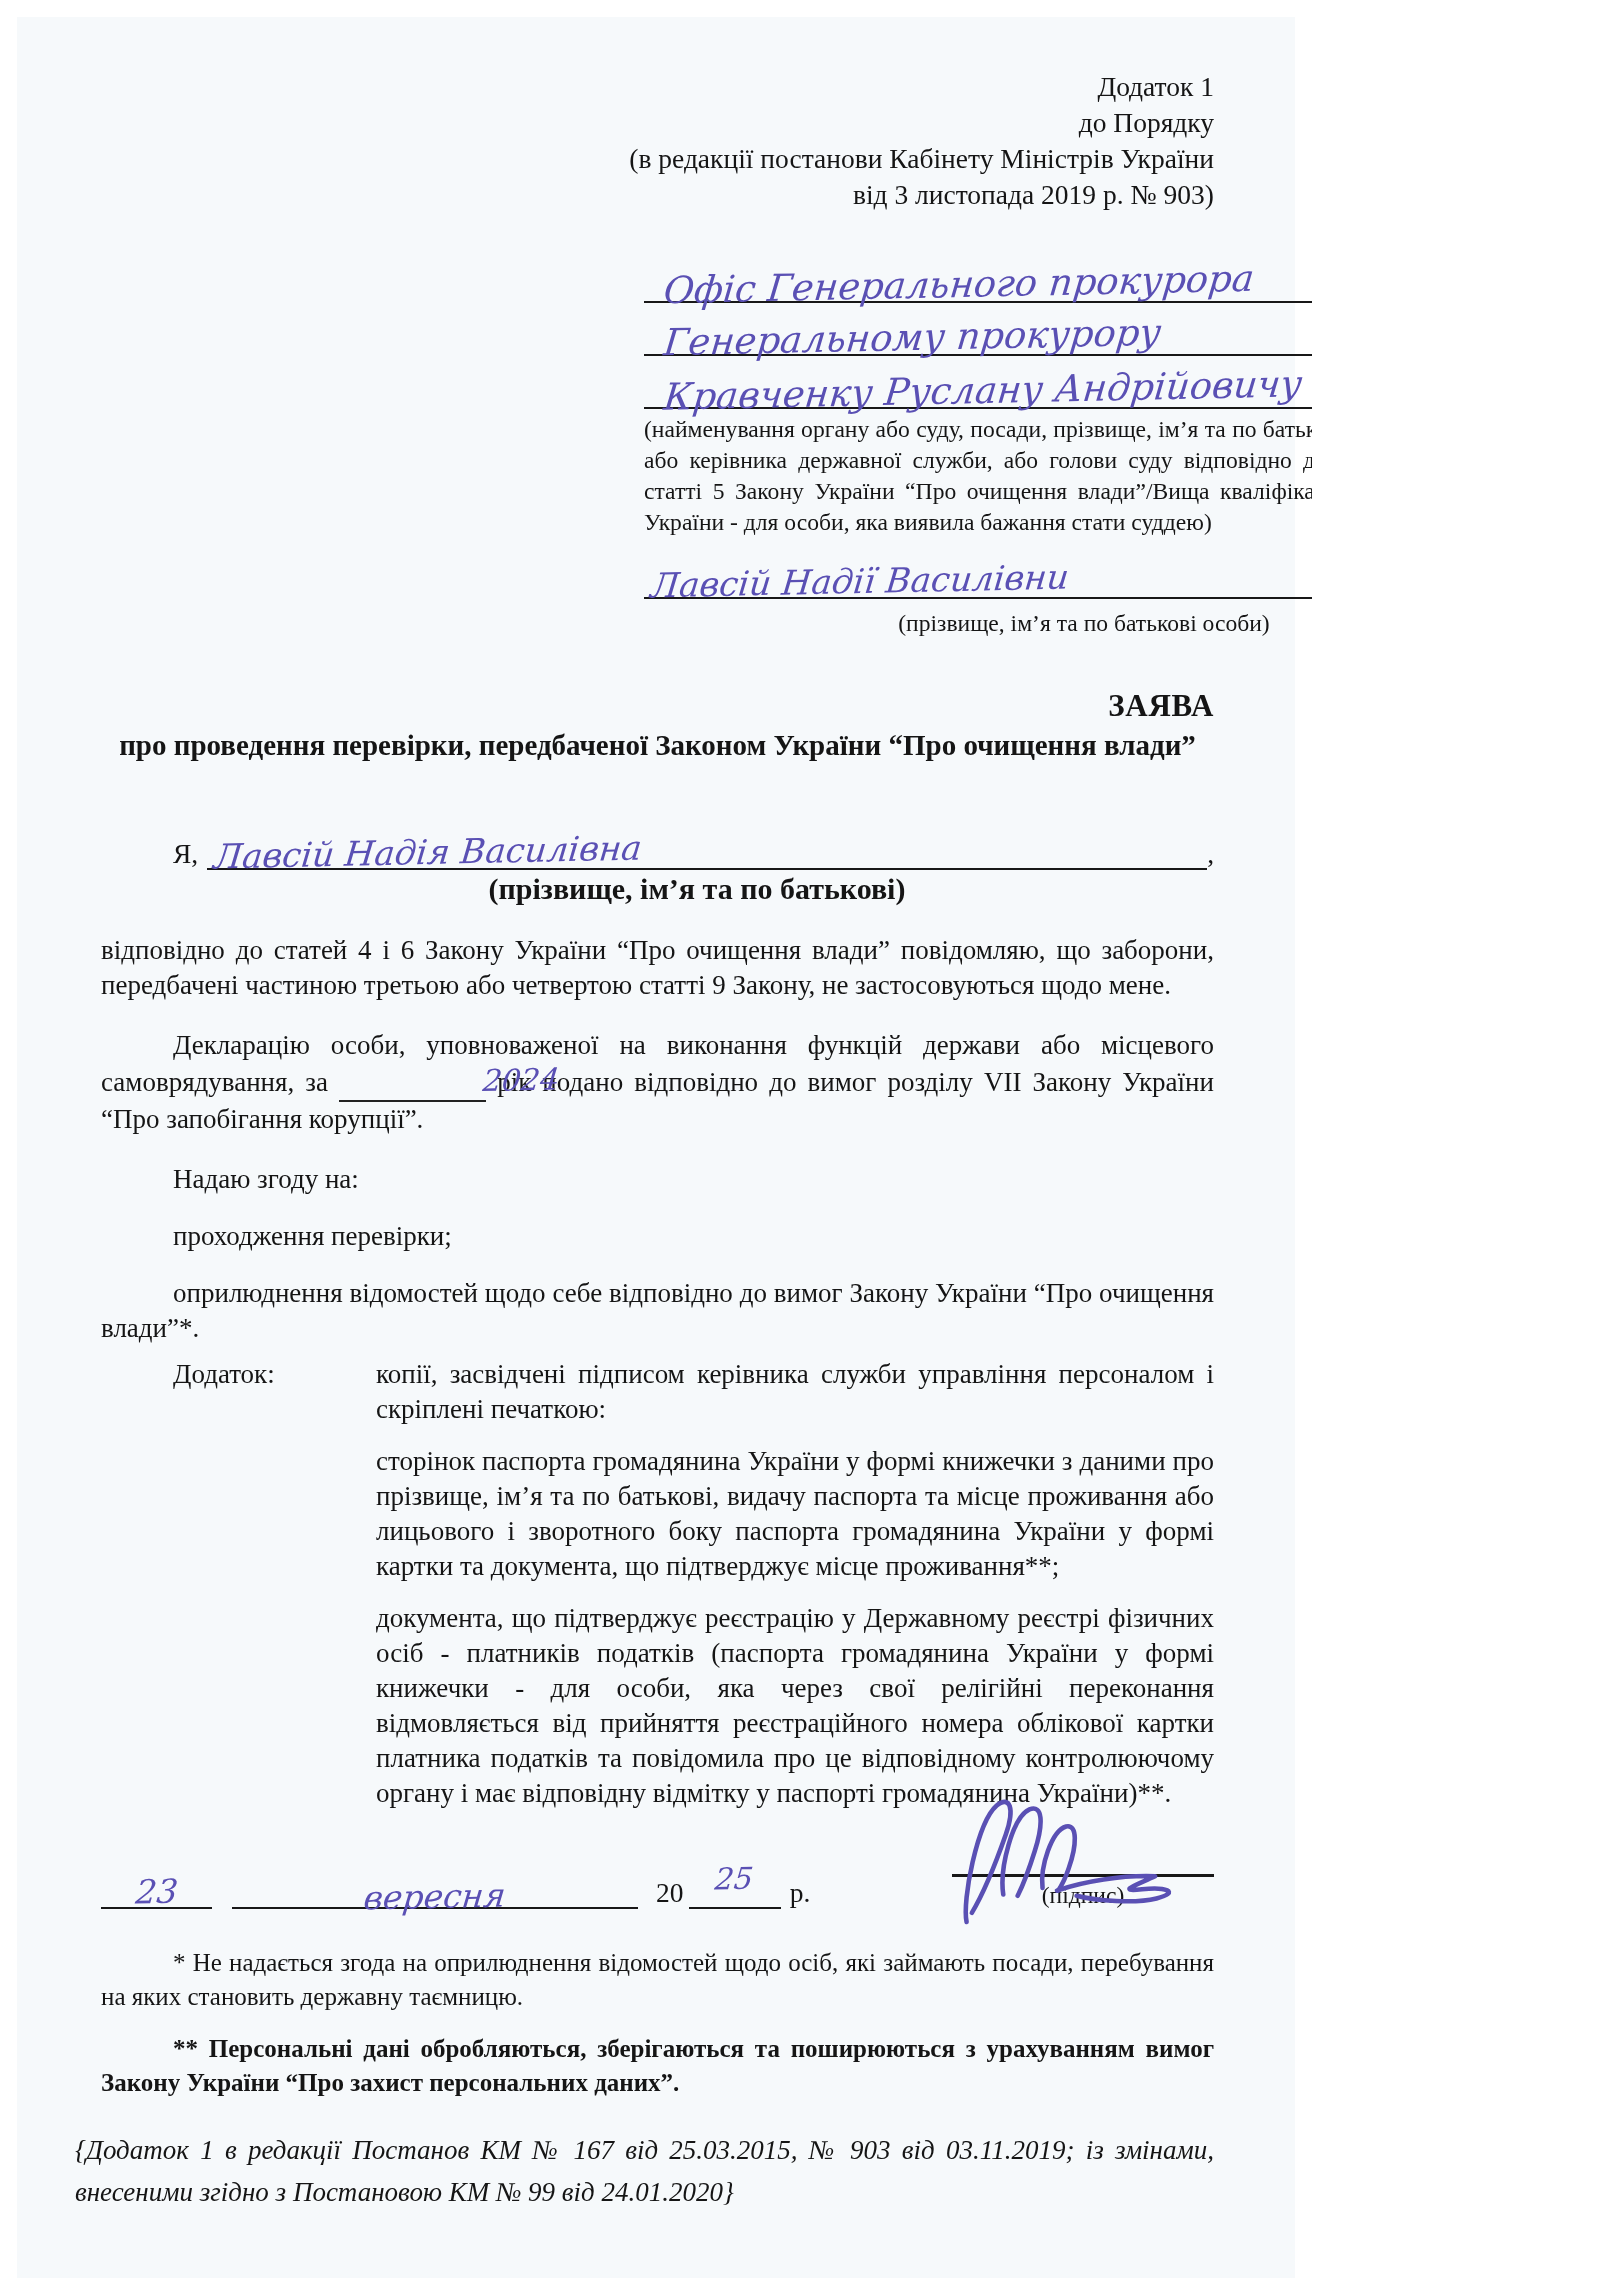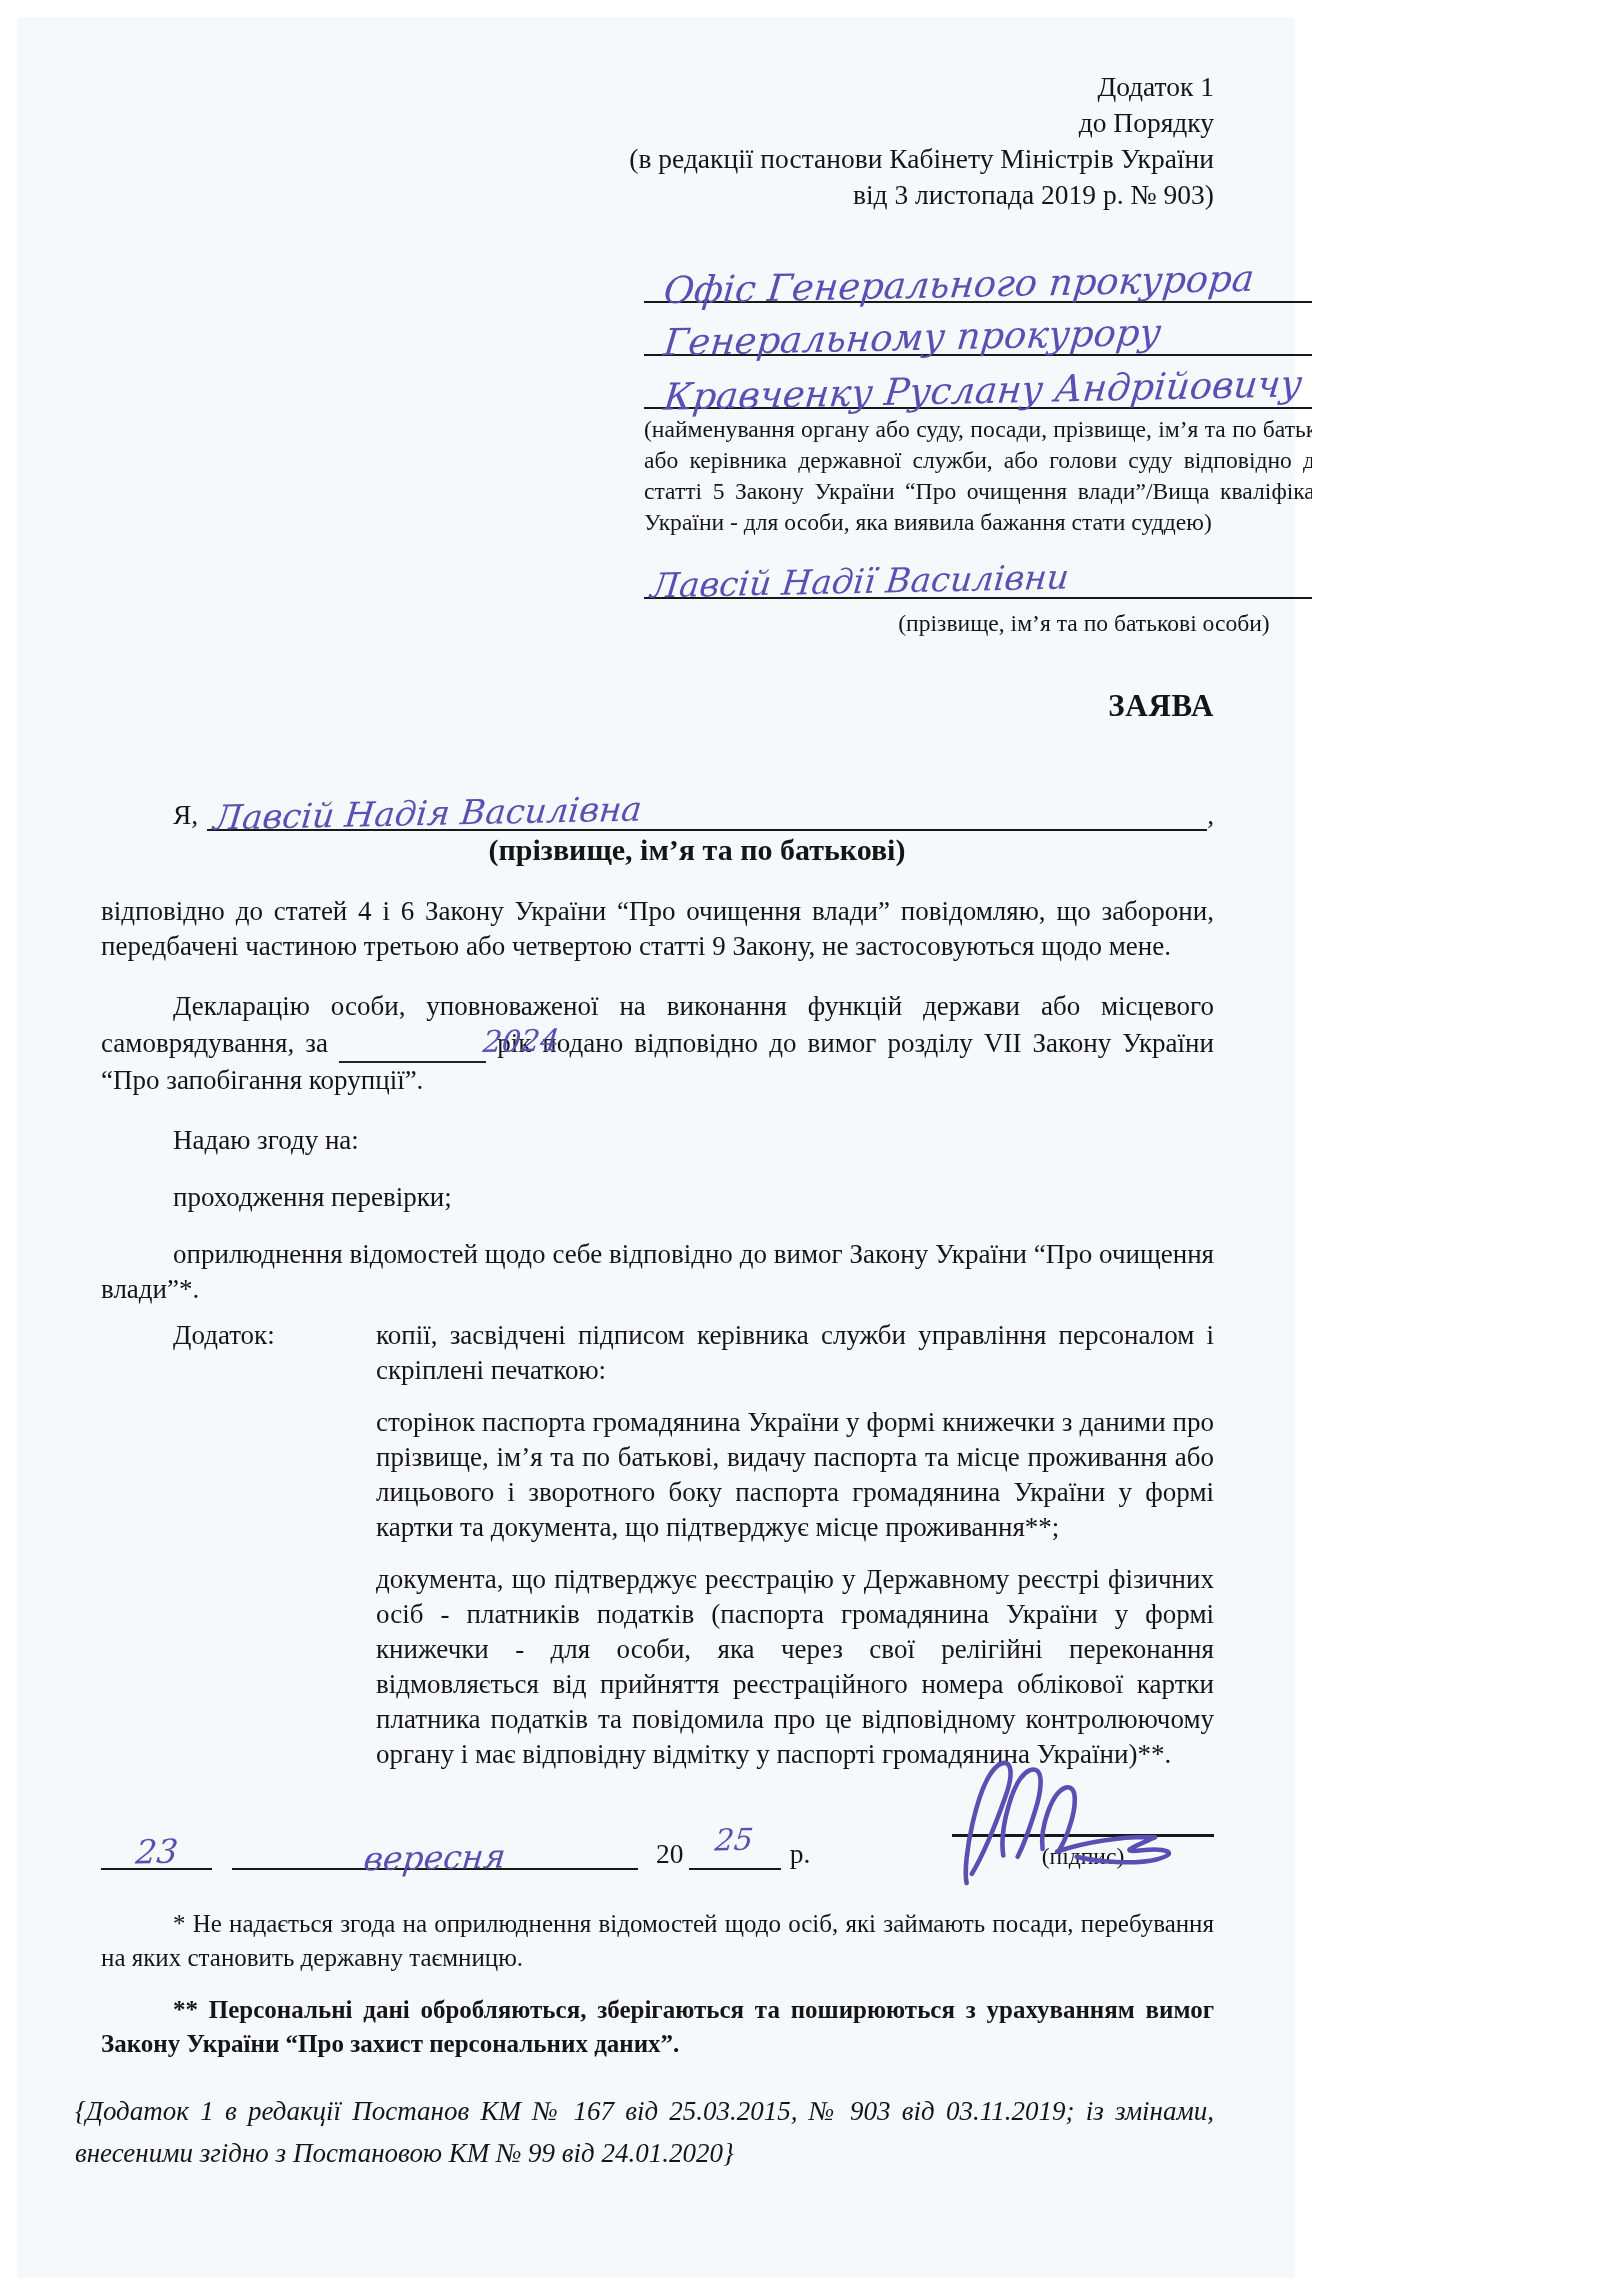--- a/index.html
+++ b/index.html
@@ -96,20 +96,21 @@
       <span class="hw hw-addr">Кравченку Руслану Андрійовичу</span>
     </div>
     <div class="small-cap">(найменування органу або суду, посади, прізвище, ім’я та по батькові керівника органу або керівника державної служби, або голови суду відповідно до частини четвертої статті 5 Закону України “Про очищення влади”/Вища кваліфікаційна комісія суддів України - для особи, яка виявила бажання стати суддею)</div>
     <div class="name-line">
       <span class="hw hw-name">Лавсій Надії Василівни</span>
     </div>
     <div class="center-cap">(прізвище, ім’я та по батькові особи)</div>
   </div>
 
   <div class="title">ЗАЯВА</div>
+  <div class="subtitle">про проведення перевірки, передбаченої Законом України “Про очищення влади”</div>
 
   <div class="decl-row">
     <span class="decl-prefix">Я,</span>
     <span class="decl-fill">
       <span class="hw hw-name">Лавсій Надія Василівна</span>
     </span>
     <span>,</span>
   </div>
   <div class="decl-caption">(прізвище, ім’я та по батькові)</div>
 

